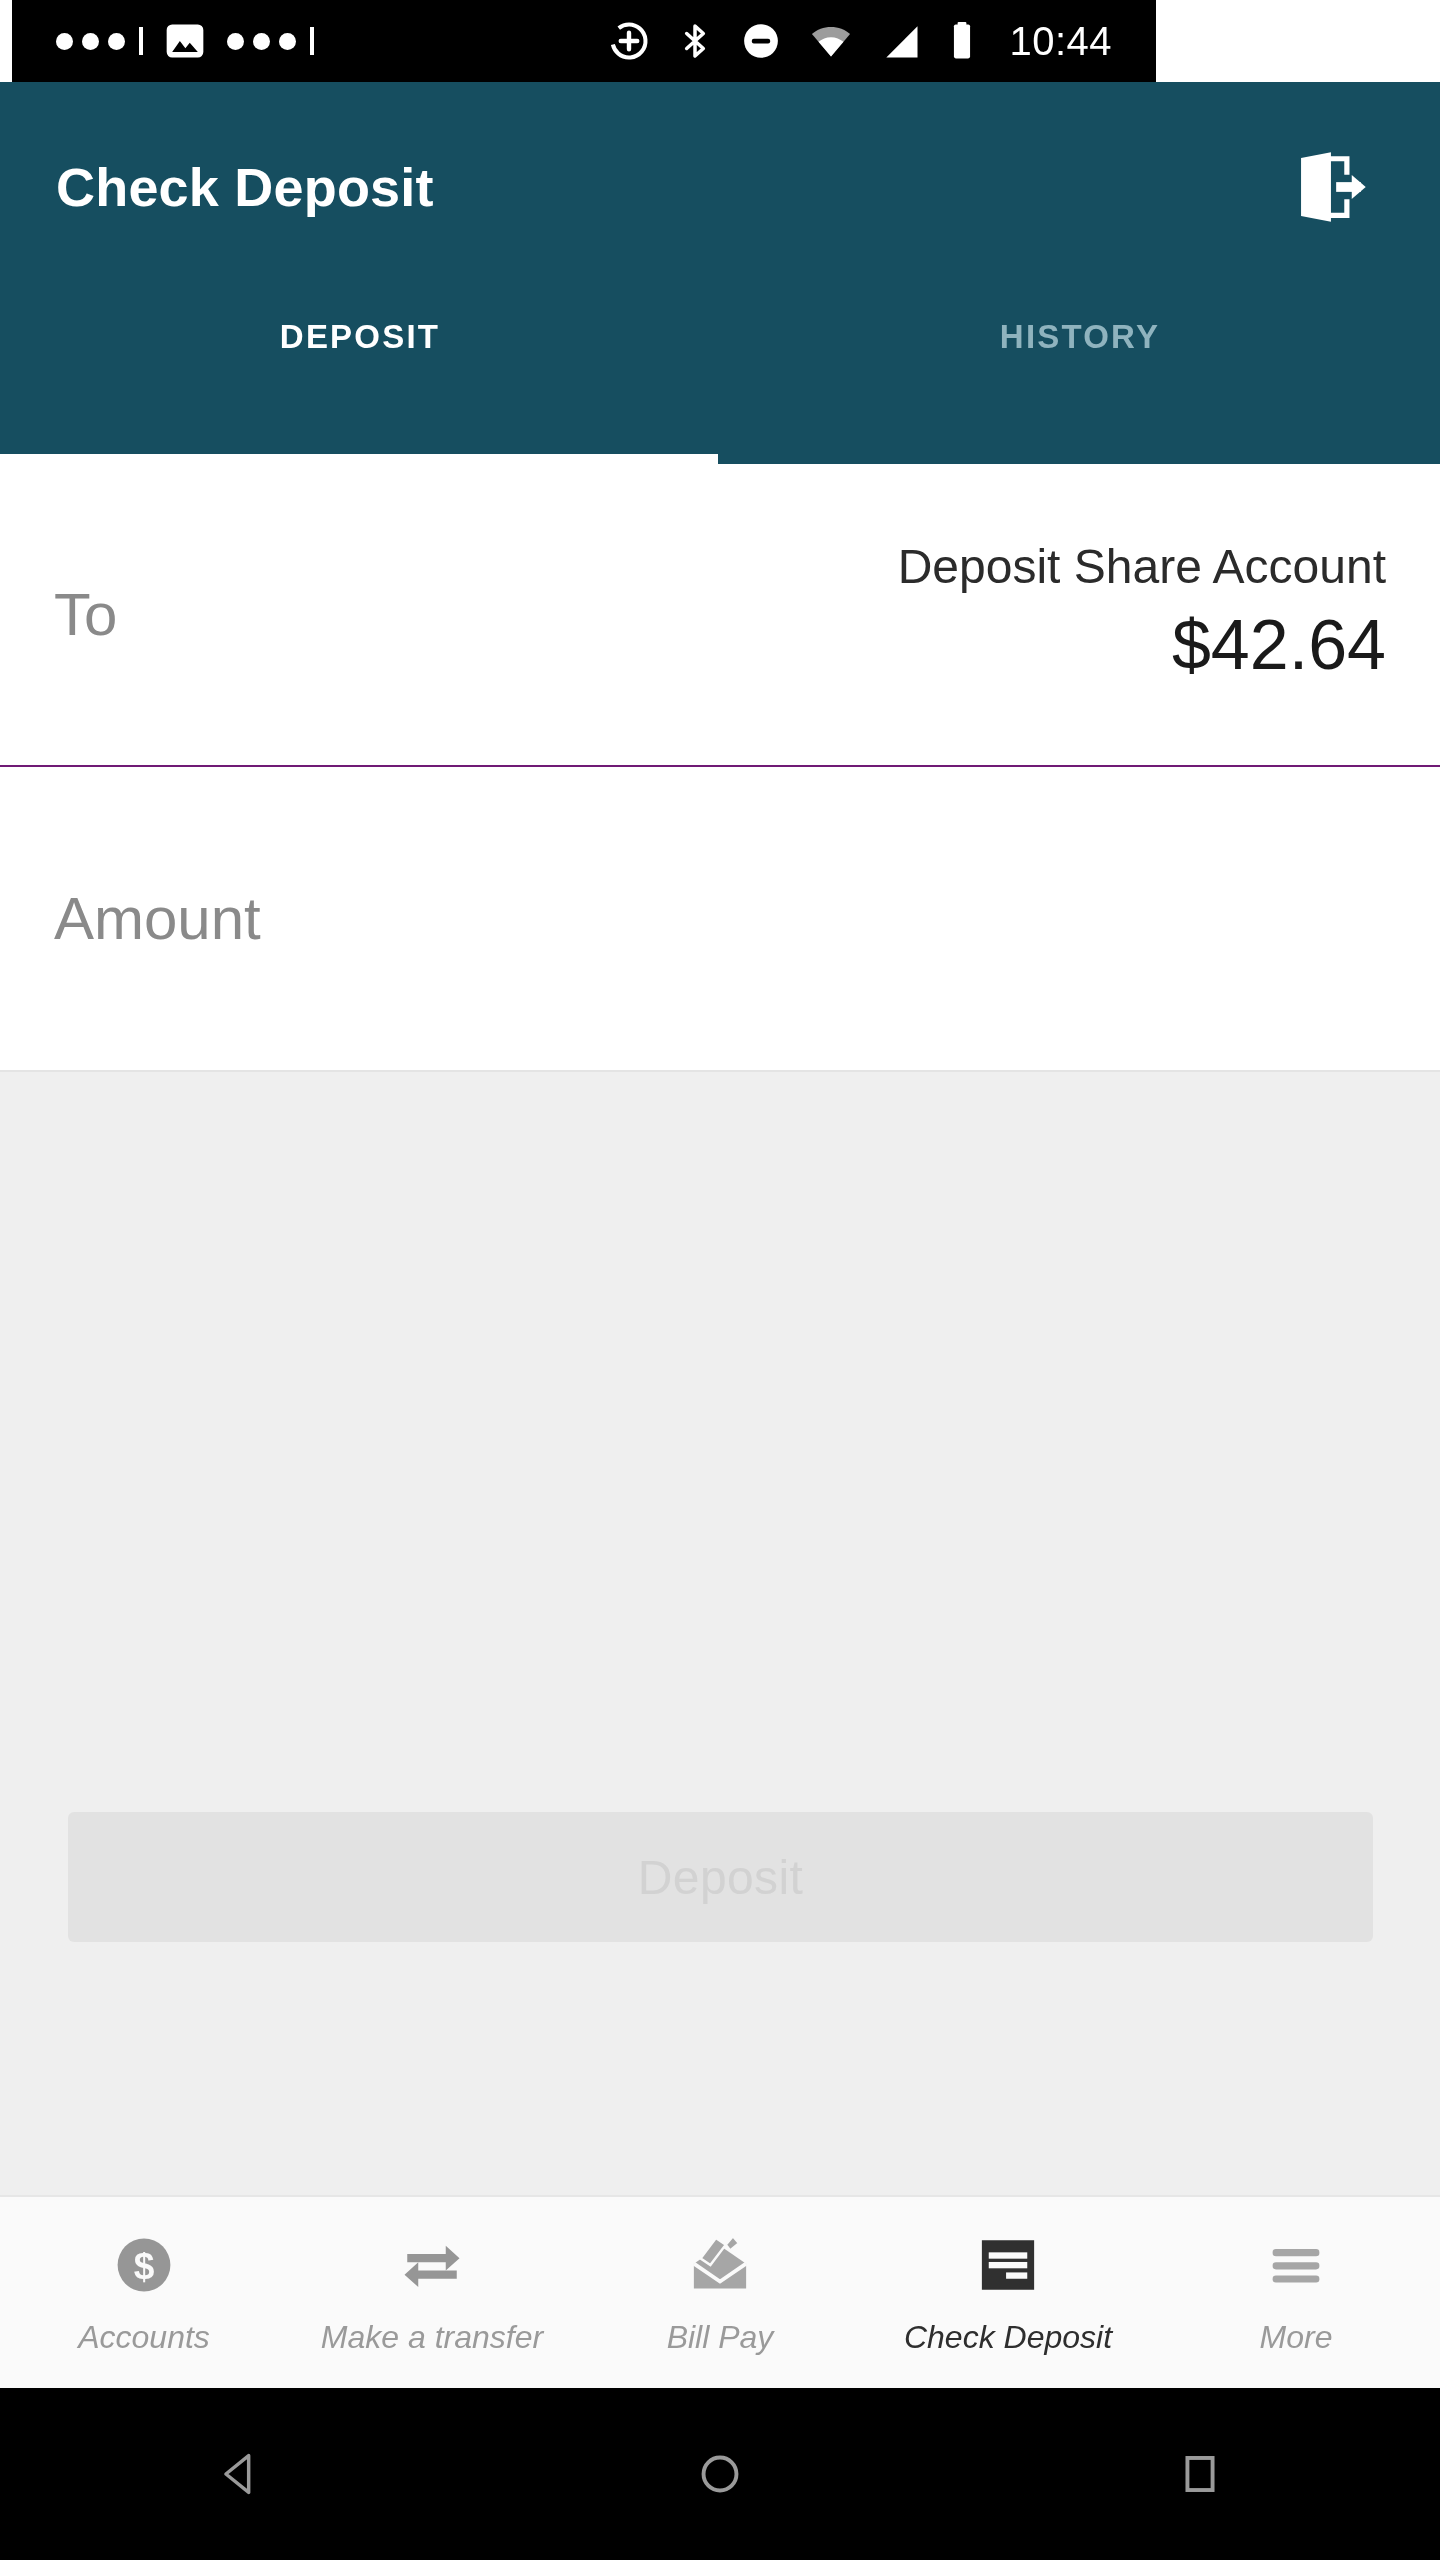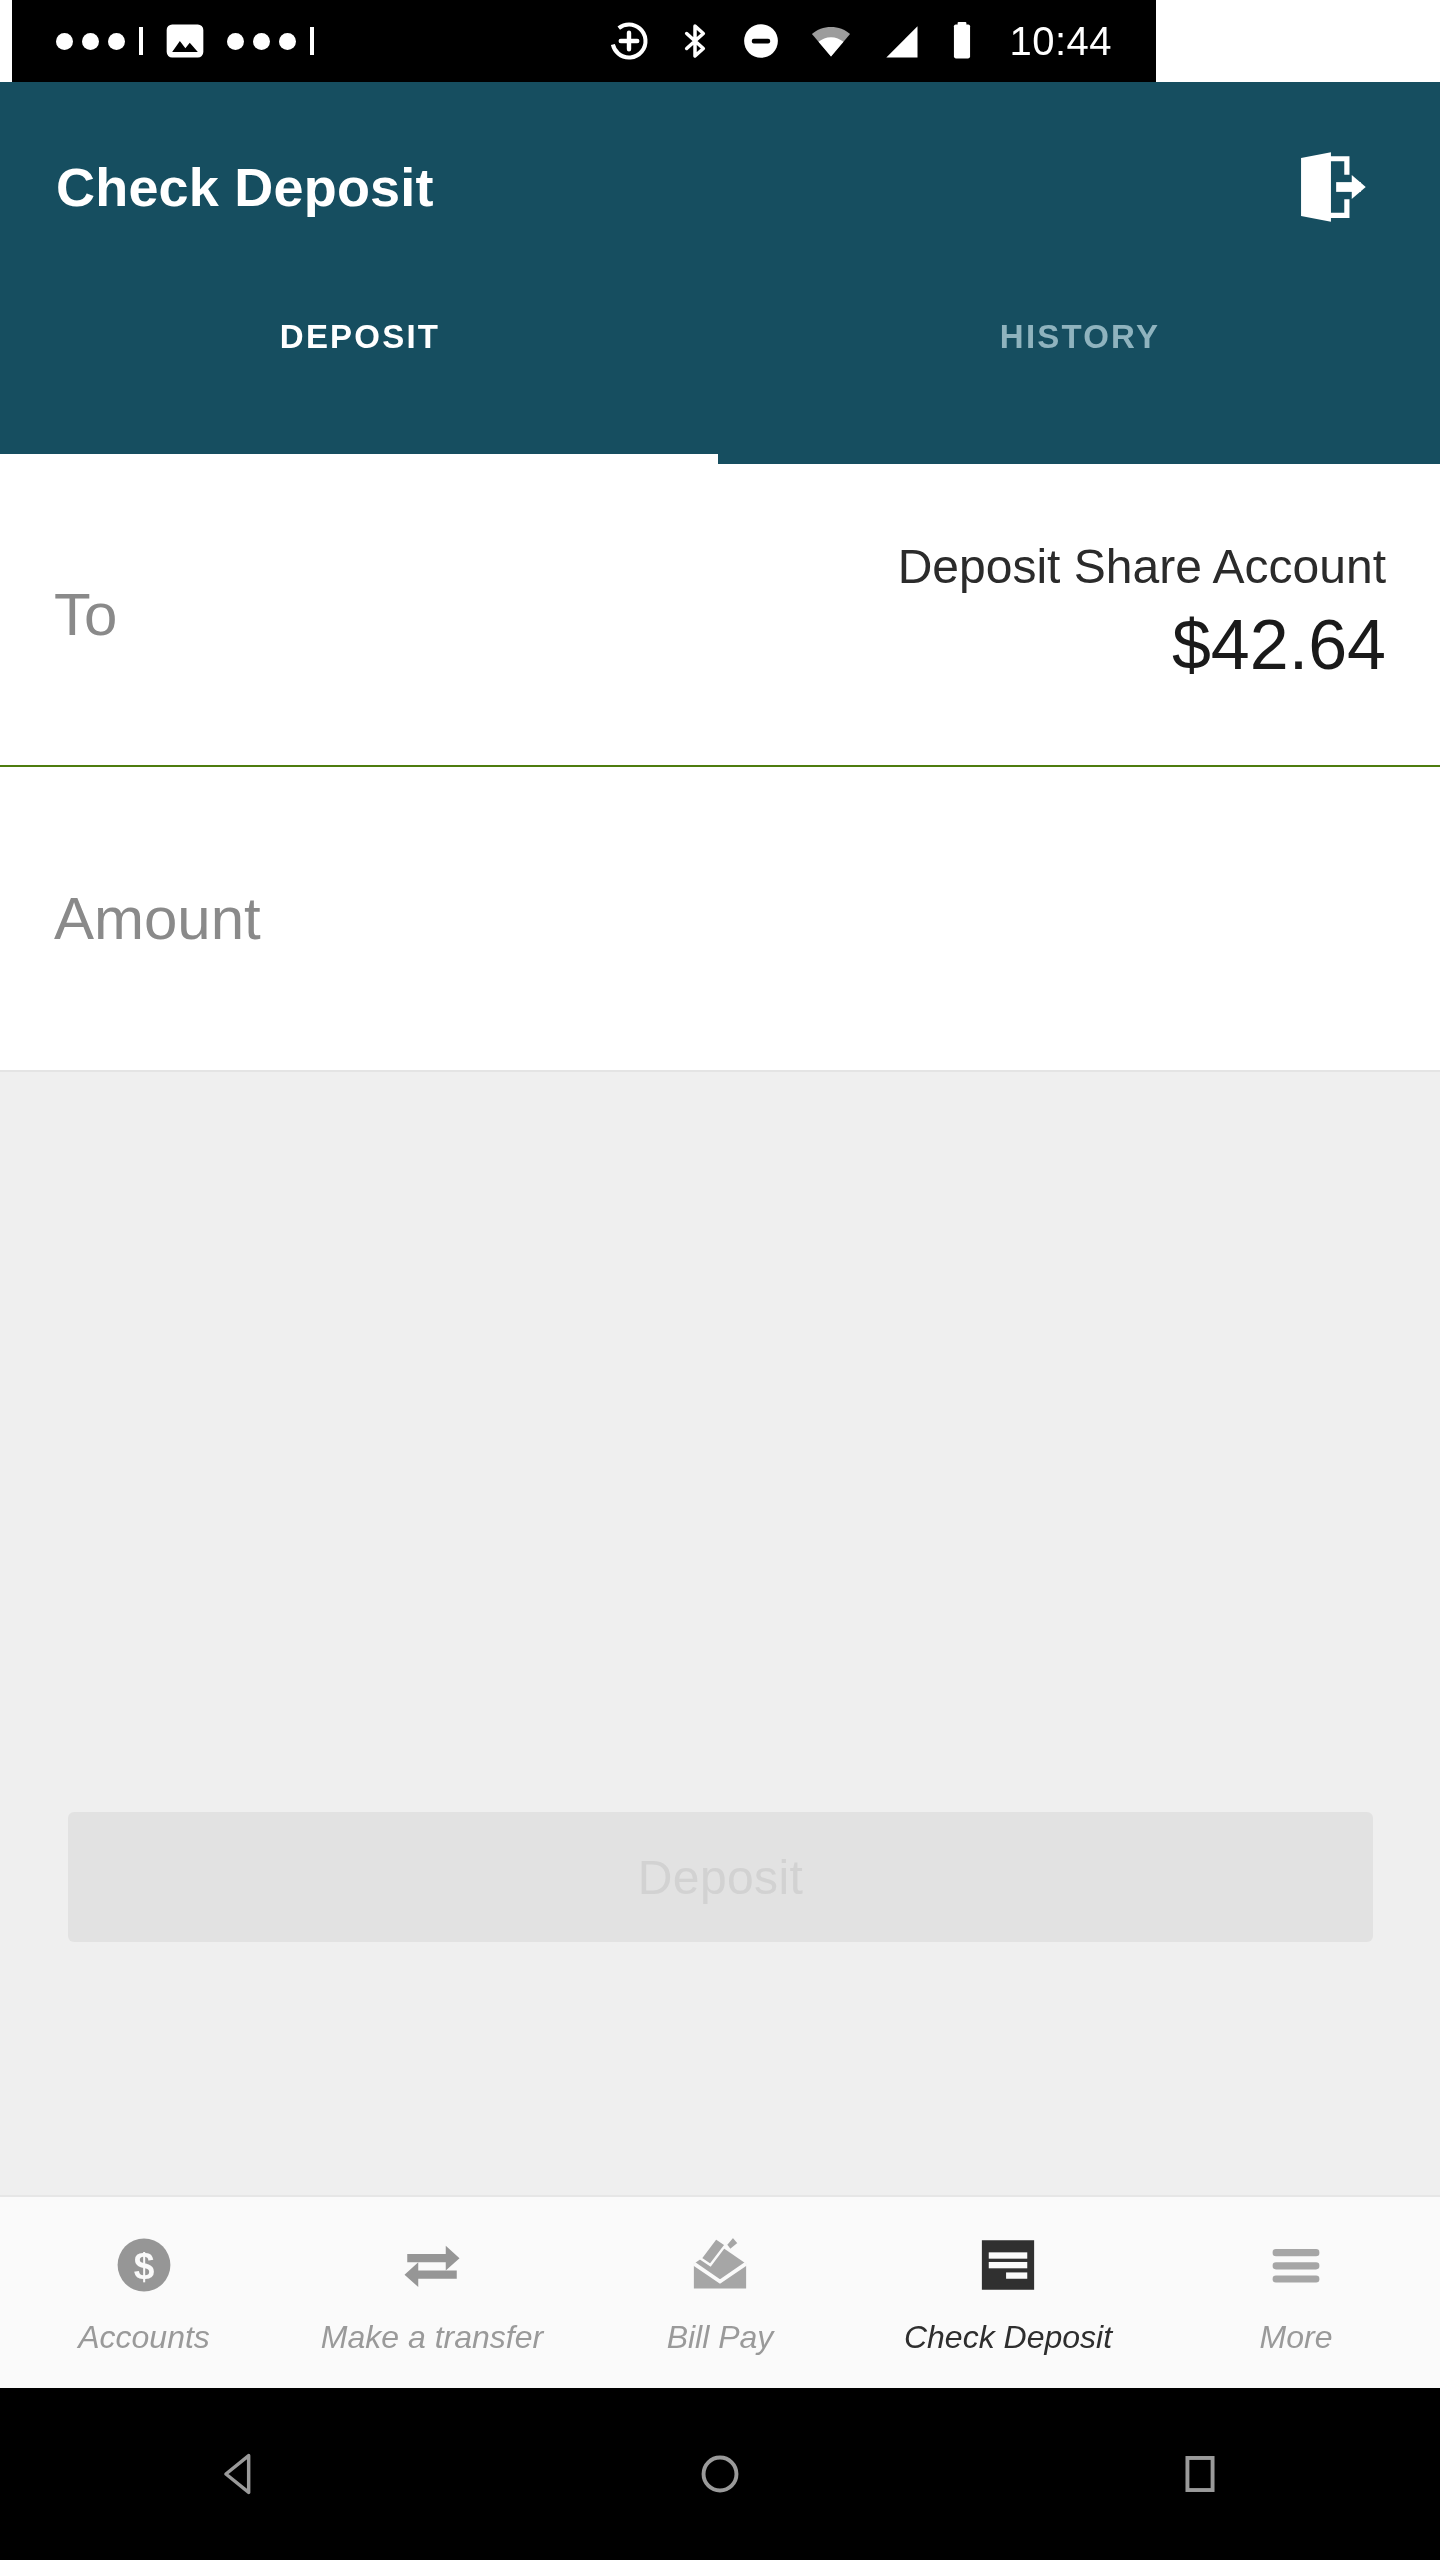--- a/index.html
+++ b/index.html
@@ -52,21 +52,21 @@
 
   
   .form-area{
     position:absolute; top:464px; left:0; width:1440px; height:606px;
     background:#fff;
   }
   .row{
     position:relative; width:1440px; display:flex; align-items:center;
     padding:0 54px; height:303px;
   }
-  .row.to{ border-bottom:2px solid #4d7c0f; }
+  .row.to{ border-bottom:2px solid #701a75; }
   .lbl{ font-size:60px; color:#8A8A8A; font-weight:400; }
   .to-right{ margin-left:auto; text-align:right; }
   .acct-name{ font-size:48px; color:#2B2B2B; line-height:1.18; }
   .acct-amt{ font-size:70px; color:#1A1A1A; font-weight:400; line-height:1.25; margin-top:6px;}
 
   
   .body-area{
     position:absolute; top:1070px; left:0; width:1440px; height:1125px;
     background:#EFEFEF; border-top:2px solid #E4E4E4;
   }

